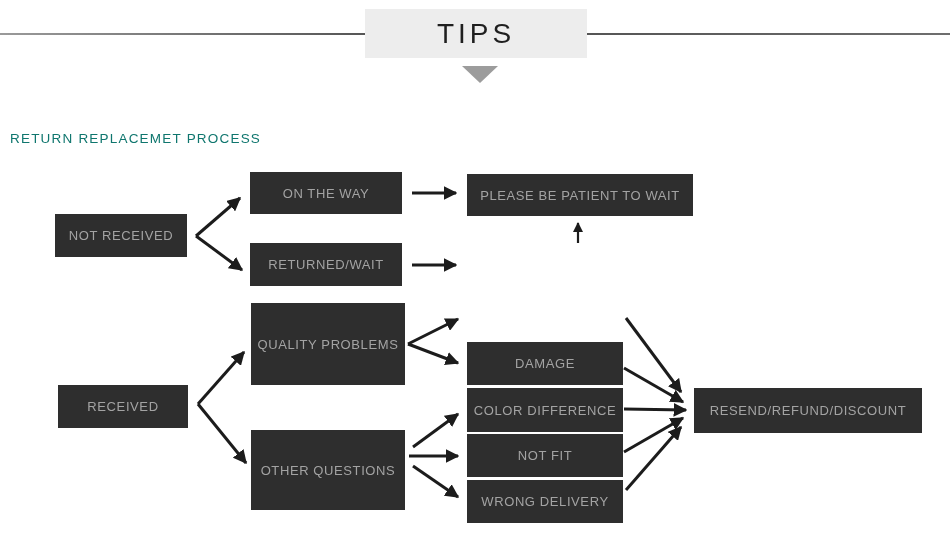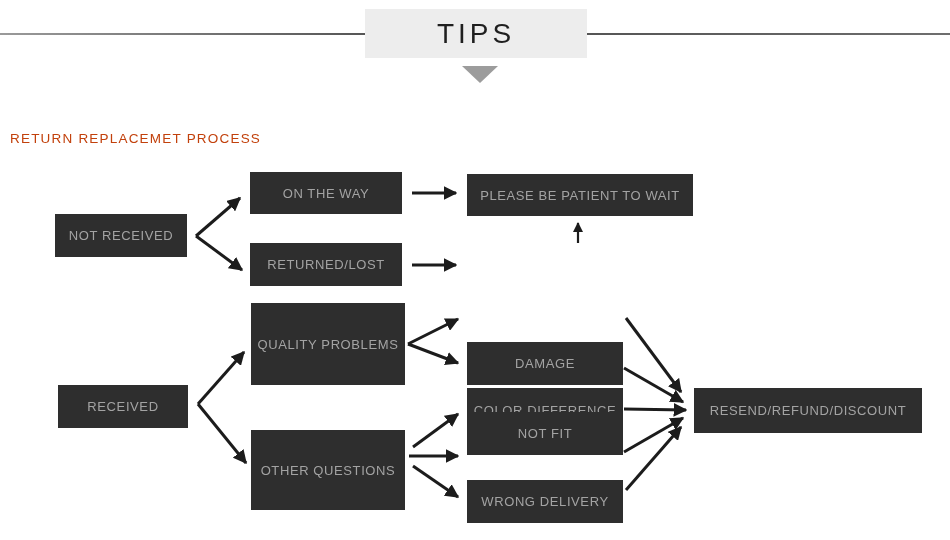--- a/index.html
+++ b/index.html
@@ -38,21 +38,21 @@
     width: 0; height: 0;
     border-left: 18px solid transparent;
     border-right: 18px solid transparent;
     border-top: 17px solid #9c9c9c;
   }
   .section-title {
     position: absolute;
     left: 10px; top: 131px;
     font-size: 13.5px;
     letter-spacing: 1.2px;
-    color: #c2410c;
+    color: #0f766e;
   }
   
   .node {
     position: absolute;
     background: #2e2e2e;
     color: #a3a3a3;
     display: flex; align-items: center; justify-content: center;
     font-size: 13px;
     letter-spacing: 0.6px;
     white-space: nowrap;
@@ -62,21 +62,21 @@
   .n-ontheway    { left: 250px; top: 172px; width: 152px; height: 42px; }
   .n-returned    { left: 250px; top: 243px; width: 152px; height: 43px; }
   .n-pleasewait  { left: 467px; top: 174px; width: 226px; height: 42px; }
   .n-resendref   { left: 467px; top: 244px; width: 226px; height: 42px; }
   .n-qproblems   { left: 251px; top: 303px; width: 154px; height: 82px; }
   .n-received    { left: 58px;  top: 385px; width: 130px; height: 43px; }
   .n-oquestions  { left: 251px; top: 430px; width: 154px; height: 80px; }
   .n-qdefect     { left: 467px; top: 297px; width: 156px; height: 42px; }
   .n-damage      { left: 467px; top: 342px; width: 156px; height: 43px; }
   .n-colordiff   { left: 467px; top: 388px; width: 156px; height: 44px; }
-  .n-notfit      { left: 467px; top: 412px; width: 156px; height: 43px; }
+  .n-notfit      { left: 467px; top: 434px; width: 156px; height: 43px; }
   .n-wrongdel    { left: 467px; top: 480px; width: 156px; height: 43px; }
   .n-rrd         { left: 694px; top: 388px; width: 228px; height: 45px; }
   
   .arrows {
     position: absolute;
     left: 0; top: 0;
     width: 950px; height: 540px;
     pointer-events: none;
   }
   .arrows line { stroke: #1c1c1c; stroke-width: 3; }
@@ -92,21 +92,21 @@
   <div class="banner">
     <span>TIPS</span>
   </div>
 
   <div class="triangle"></div>
 
   <div class="section-title">RETURN REPLACEMET PROCESS</div>
 
   <div class="node n-notreceived">NOT RECEIVED</div>
   <div class="node n-ontheway">ON THE WAY</div>
-  <div class="node n-returned">RETURNED/LOST</div>
+  <div class="node n-returned">RETURNED/WAIT</div>
   <div class="node n-pleasewait">PLEASE BE PATIENT TO WAIT</div>
   <div class="node n-qproblems">QUALITY PROBLEMS</div>
   <div class="node n-received">RECEIVED</div>
   <div class="node n-oquestions">OTHER QUESTIONS</div>
   <div class="node n-damage">DAMAGE</div>
   <div class="node n-colordiff">COLOR DIFFERENCE</div>
   <div class="node n-notfit">NOT FIT</div>
   <div class="node n-wrongdel">WRONG DELIVERY</div>
   <div class="node n-rrd">RESEND/REFUND/DISCOUNT</div>
 

